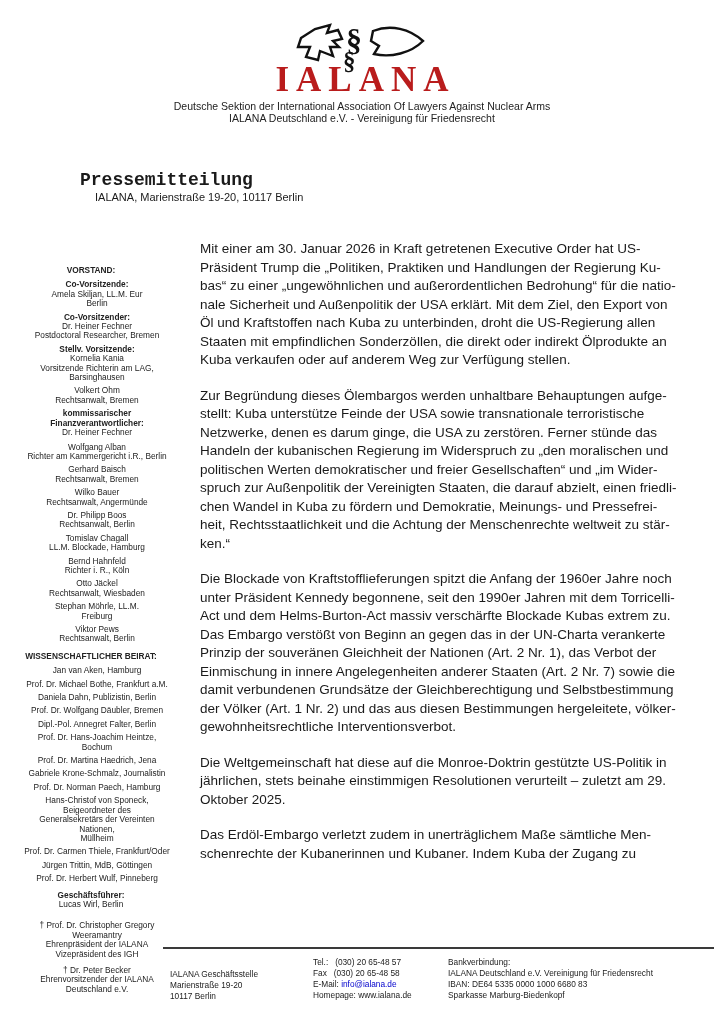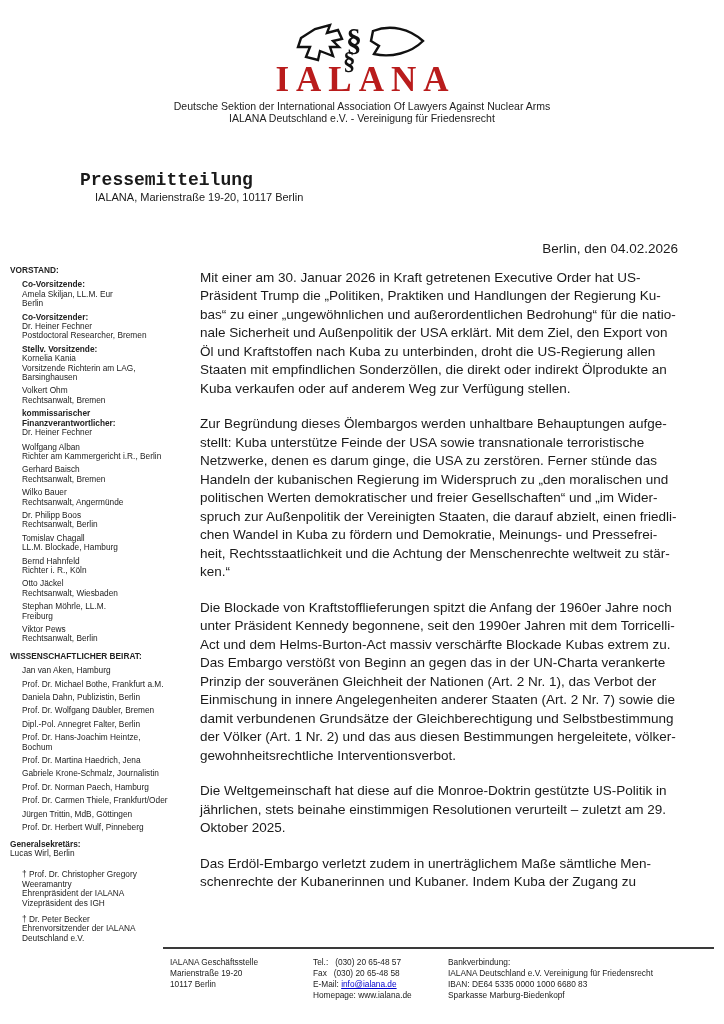--- a/index.html
+++ b/index.html
@@ -13,21 +13,21 @@
   .wordmark{
     font-family:"Liberation Serif",serif;font-weight:bold;font-size:35px;
     letter-spacing:7px;margin-top:-14px;text-indent:7px;color:#b91c1c;
   }
   .org-line{font-size:10.5px;line-height:12px;color:#222;}
   
   .sender-line{position:absolute;left:95px;top:149px;font-size:11px;margin-top:42px;}
   .pm-title{position:absolute;left:80px;top:170px;font-size:18px;font-weight:bold;font-family:Liberation Mono, monospace;}
   
   .sidebar{
-    position:absolute;left:10px;top:266px;width:162px;text-align:left;
+    position:absolute;left:10px;top:266px;width:162px;text-align:center;
     font-size:8.3px;line-height:9.4px;color:#222;
   }
   .sb-head{font-weight:bold;margin-bottom:5px;white-space:pre-line;}
   .sb-head.beirat{margin-top:8px;margin-bottom:5px;}
   .sb-block{margin-bottom:4px;margin-left:12px;}
   .sb-bold{font-weight:bold;white-space:pre-line;}
   .sb-text{white-space:pre-line;}
   .sb-members{margin-top:5px;}
   .sb-gf{margin-top:7px;}
   .sb-memorial{margin-top:12px;}
@@ -36,25 +36,25 @@
   .main{position:absolute;left:200px;top:240px;width:478px;font-size:13.5px;line-height:18.5px;}
   .dateline{text-align:right;margin-bottom:10px;}
   .headline{font-weight:bold;white-space:pre-line;margin-bottom:14px;}
   .body-par{white-space:pre-line;margin:0 0 17px 0;}
   
   .footer{
     position:absolute;left:163px;top:947px;width:551px;
     border-top:2px solid #3a3a3a;padding-top:8px;
     display:flex;font-size:8.3px;line-height:11px;color:#222;
   }
-  .f-col1{width:150px;padding-left:7px;box-sizing:border-box;white-space:pre-line;}
+  .f-col1{width:150px;padding-left:7px;box-sizing:border-box;white-space:pre-line;margin-top:12px;}
   .f-col2{width:135px;}
   .f-col3{flex:1;white-space:pre-line;}
   .f-line{white-space:pre;}
-  .email-link{color:#0000cc;text-decoration:underline;cursor:pointer;text-align:center;}
+  .email-link{color:#0000cc;cursor:pointer;text-align:center;}
 </style>
 </head>
 <body>
 
 <div class="page">
 
   <div class="header">
     <svg class="logo-svg" width="138" height="54" viewBox="0 0 138 54">
       <g fill="#ffffff" stroke="#111111" stroke-width="2.4" stroke-linejoin="miter">
         <path d="M8 18 L22 9 L37 5 L34 13 L45 10 L49 19 L40 21 L46 27 L37 27 L40 36 L27 31 L25 40 L13 37 L17 27 L5 27 Z"></path>
@@ -191,56 +191,60 @@
         </div>
 
         <div class="sb-block">
           <div class="sb-text">Gabriele Krone-Schmalz, Journalistin</div>
         </div>
 
         <div class="sb-block">
           <div class="sb-text">Prof. Dr. Norman Paech, Hamburg</div>
         </div>
 
+        <div class="sb-block">
+          <div class="sb-text">Hans-Christof von Sponeck, Beigeordneter des
+Generalsekretärs der Vereinten Nationen,
+Müllheim</div>
+        </div>
 
         <div class="sb-block">
           <div class="sb-text">Prof. Dr. Carmen Thiele, Frankfurt/Oder</div>
         </div>
 
         <div class="sb-block">
           <div class="sb-text">Jürgen Trittin, MdB, Göttingen</div>
         </div>
 
         <div class="sb-block">
           <div class="sb-text">Prof. Dr. Herbert Wulf, Pinneberg</div>
         </div>
       </div>
 
     <div class="sb-gf">
-      <div class="sb-bold">Generalsekretärs:</div>
+      <div class="sb-bold">Geschäftsführer:</div>
       <div class="sb-text">Lucas Wirl, Berlin</div>
     </div>
 
     <div class="sb-memorial">
 
         <div class="sb-block">
           <div class="sb-text">† Prof. Dr. Christopher Gregory Weeramantry
 Ehrenpräsident der IALANA
 Vizepräsident des IGH</div>
         </div>
 
         <div class="sb-block">
           <div class="sb-text">† Dr. Peter Becker
 Ehrenvorsitzender der IALANA Deutschland e.V.</div>
         </div>
       </div>
   </div>
 
   <div class="main">
-    <div class="dateline">Berlin, den 04.02.2026</div>
     <div>
 
         <p class="body-par">Mit einer am 30. Januar 2026 in Kraft getretenen Executive Order hat US-
 Präsident Trump die „Politiken, Praktiken und Handlungen der Regierung Ku-
 bas“ zu einer „ungewöhnlichen und außerordentlichen Bedrohung“ für die natio-
 nale Sicherheit und Außenpolitik der USA erklärt. Mit dem Ziel, den Export von
 Öl und Kraftstoffen nach Kuba zu unterbinden, droht die US-Regierung allen
 Staaten mit empfindlichen Sonderzöllen, die direkt oder indirekt Ölprodukte an
 Kuba verkaufen oder auf anderem Weg zur Verfügung stellen.</p>
 

